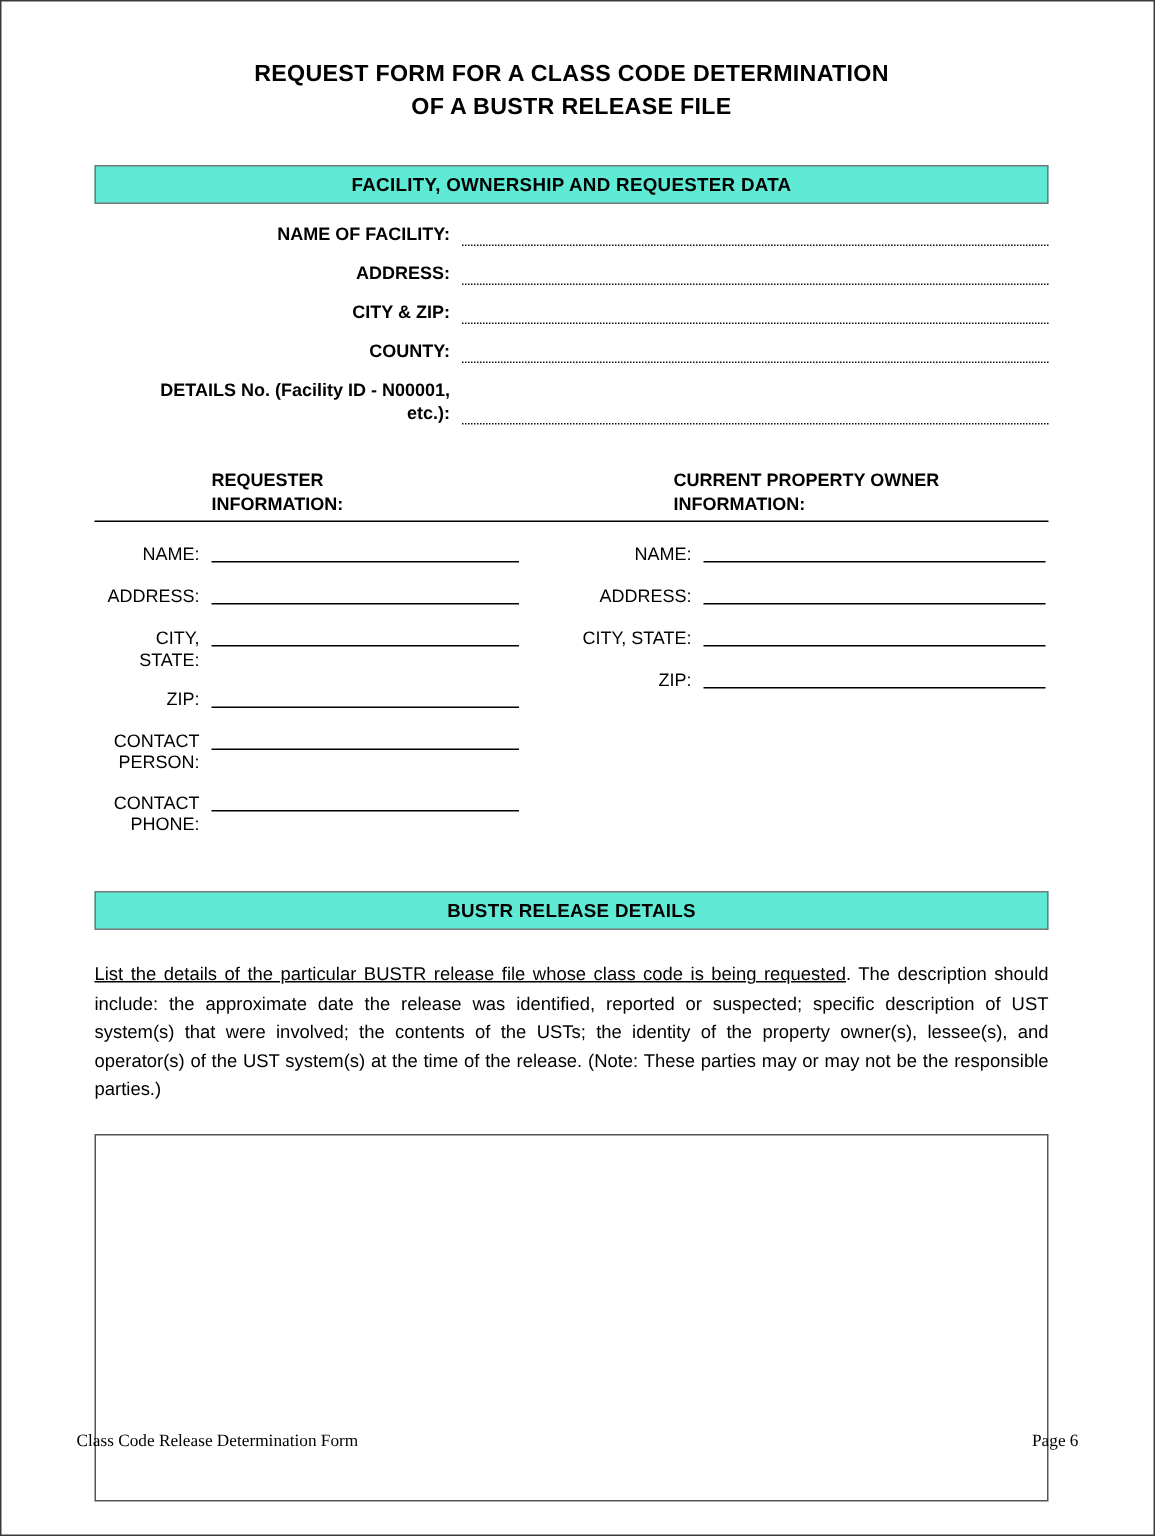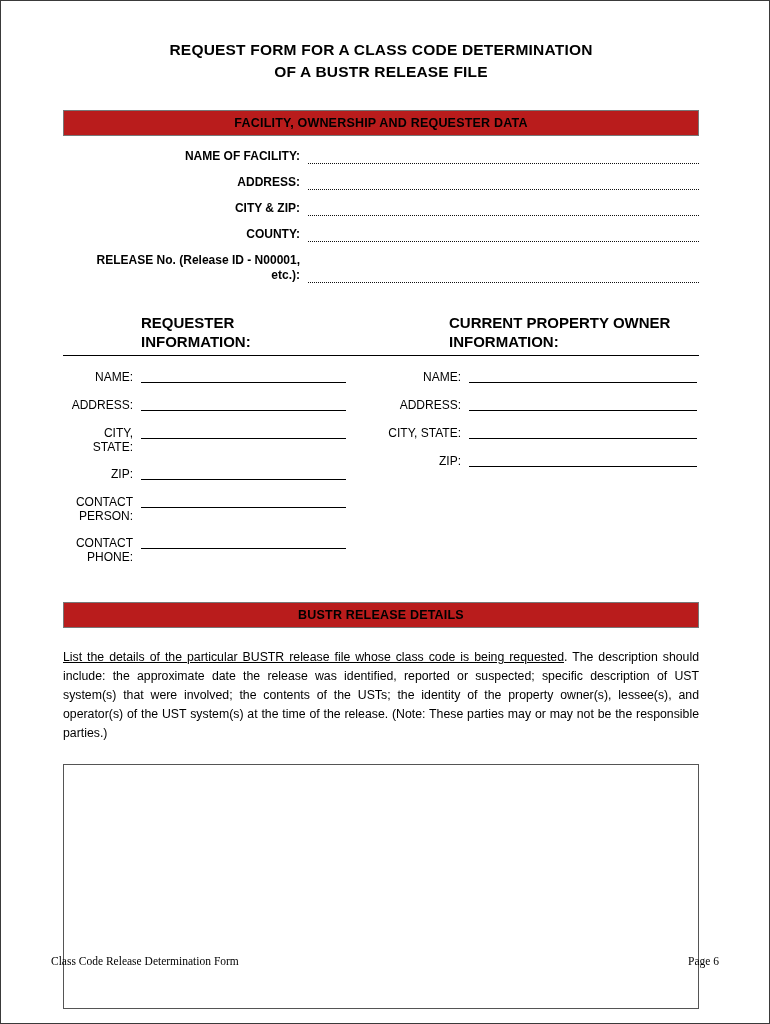--- a/index.html
+++ b/index.html
@@ -40,21 +40,21 @@
     letter-spacing: 0.2px;
     line-height: 1.45;
     margin: 0 0 0 0;
   }
   .doc-title .line2 { display: block; }
 
   
   .section-bar {
     margin-top: 26px;
     border: 1px solid #777;
-    background: #b91c1c;
+    background: #5eead4;
     text-align: center;
     font-weight: bold;
     font-size: 12.5px;
     padding: 5px 0 5px 0;
     letter-spacing: 0.2px;
   }
 
   
   .subhead {
     margin-top: 15px;
@@ -99,21 +99,21 @@
 
   
   .two-col-head {
     display: flex;
     margin-top: 30px;
     border-bottom: 1px solid #000;
     padding-bottom: 3px;
   }
   .two-col-head .col {
     width: 50%;
-    font-size: 15px;
+    font-size: 12px;
     font-weight: bold;
     line-height: 1.3;
   }
   .two-col-head .col .pad { padding-left: 78px; }
   .two-col-head .col.right .pad { padding-left: 68px; }
 
   .two-col-body {
     display: flex;
     margin-top: 14px;
   }
@@ -195,21 +195,21 @@
       <div class="frow">
         <div class="lbl">CITY &amp; ZIP:</div>
         <div class="rule"></div>
       </div>
       <div class="frow">
         <div class="lbl">COUNTY:</div>
         <div class="rule"></div>
       </div>
       <div class="frow">
         <div class="lbl two-line-lbl">
-          <div>RELEASE No.  (Release ID -  N00001,</div>
+          <div>DETAILS No.  (Facility ID -  N00001,</div>
           <div>etc.):</div>
         </div>
         <div class="rule"></div>
       </div>
     </div>
 
     <div class="two-col-head">
       <div class="col left">
         <div class="pad">REQUESTER</div>
         <div class="pad">INFORMATION:</div>

